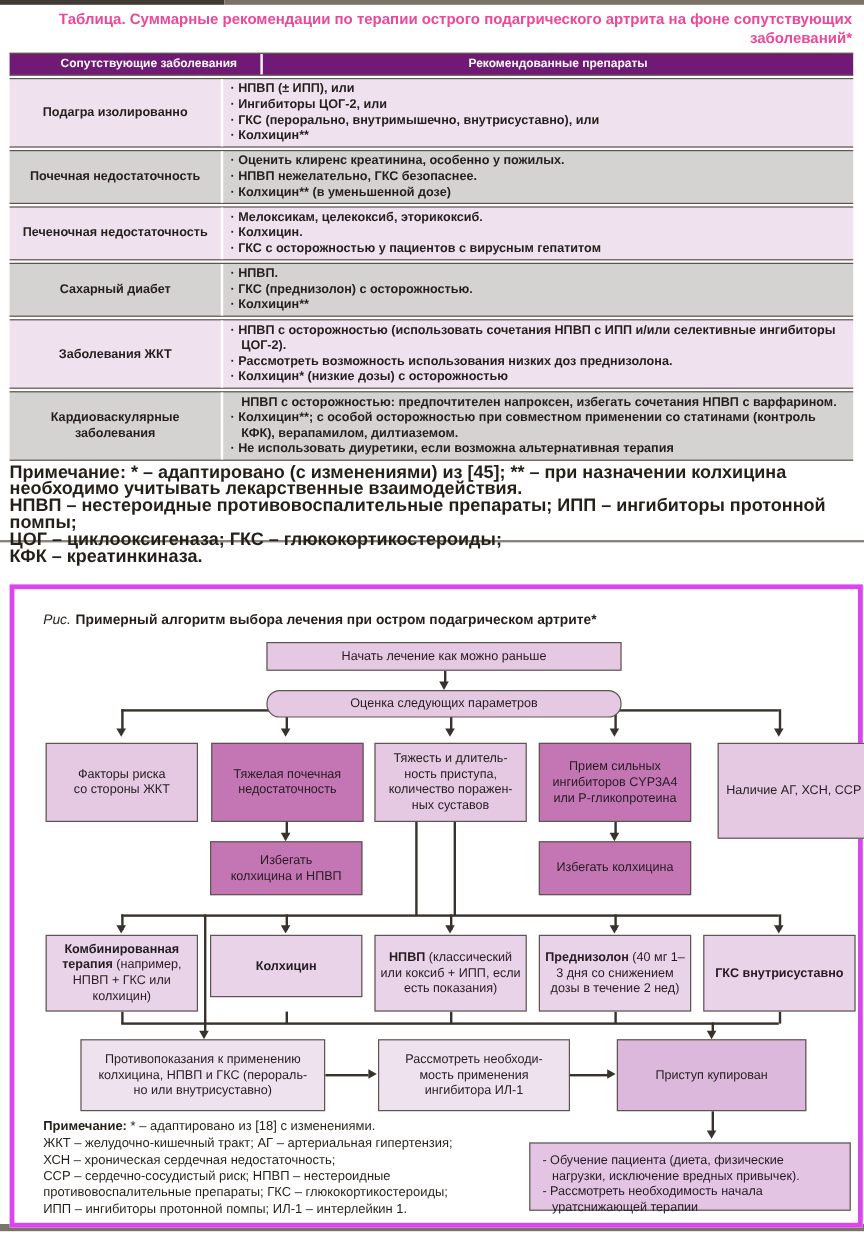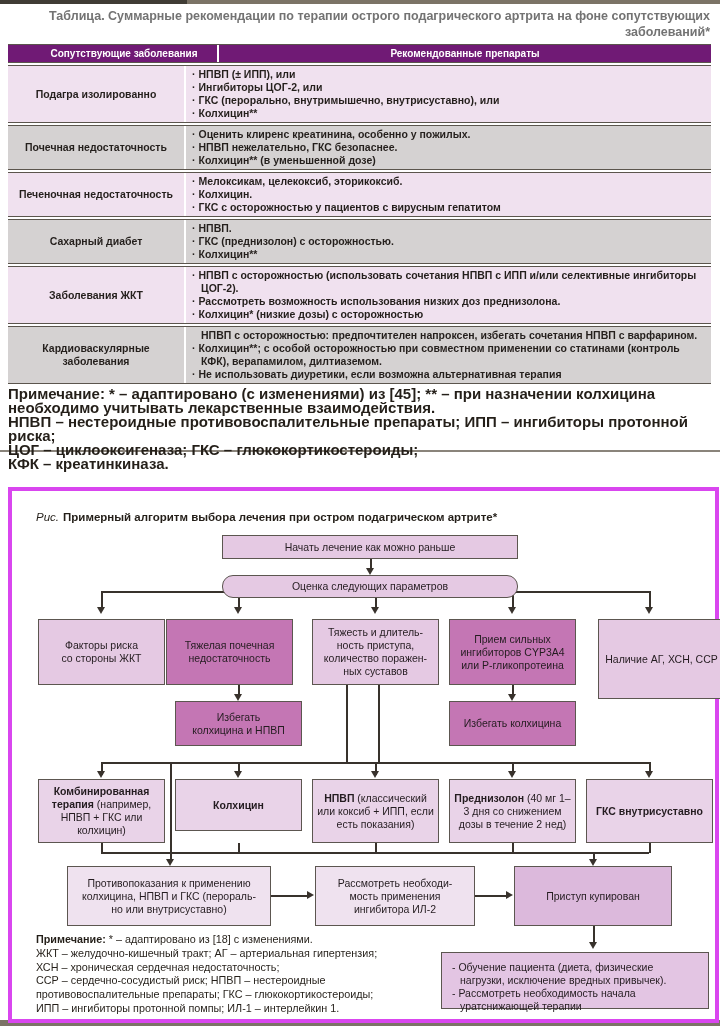--- a/index.html
+++ b/index.html
@@ -10,21 +10,21 @@
   }
   
   .topbar-left{position:absolute;left:0;top:0;width:187px;height:4px;background:#403c35;}
   .topbar-right{position:absolute;left:187px;top:0;right:0;height:4px;background:#7b7366;}
   .bottombar{position:absolute;left:0;top:1020px;width:720px;height:6px;background:#7b7366;}
   .divider{position:absolute;left:0;top:450px;width:720px;height:2px;background:#8a847b;}
 
   
   .tbl-title{
     position:absolute;top:9px;left:8px;width:702px;text-align:right;
-    font-size:12.5px;font-weight:bold;line-height:15.5px;color:#737373;
+    font-size:12.5px;font-weight:bold;line-height:15.5px;color:#ec4899;
   }
   .tbl{position:absolute;top:44px;left:8px;width:703px;font-weight:bold;}
   .t-head{
     display:flex;background:#701a75;color:#ffffff;
     border-top:1px solid #5b554d;border-bottom:1px solid #5b554d;
     margin-bottom:2px;font-size:10px;padding-left:23px;
   }
   .t-head .c1{width:178px;border-right:2px solid #ffffff;display:flex;align-items:center;justify-content:center;padding:3px 4px;}
   .t-head .c2{flex:1;display:flex;align-items:center;justify-content:center;padding:3px 4px;}
   .t-row{
@@ -147,21 +147,21 @@
     <div class="c1">Кардиоваскулярные заболевания</div>
     <div class="c2">
       <div class="bul-line nobullet"><span>НПВП с осторожностью: предпочтителен напроксен, избегать сочетания НПВП с варфарином.</span></div>
       <div class="bul-line"><span class="bullet">·</span><span>Колхицин**; с особой осторожностью при совместном применении со статинами (контроль КФК), верапамилом, дилтиаземом.</span></div>
       <div class="bul-line"><span class="bullet">·</span><span>Не использовать диуретики, если возможна альтернативная терапия</span></div>
     </div>
   </div>
 
   <div class="t-notes">
     <div><span class="lbl">Примечание:</span><span> * – адаптировано (с изменениями) из [45]; ** – при назначении колхицина необходимо учитывать лекарственные взаимодействия.</span></div>
-    <div>НПВП – нестероидные противовоспалительные препараты; ИПП – ингибиторы протонной риска;</div>
+    <div>НПВП – нестероидные противовоспалительные препараты; ИПП – ингибиторы протонной помпы;</div>
     <div>ЦОГ – циклооксигеназа; ГКС – глюкокортикостероиды;</div>
     <div>КФК – креатинкиназа.</div>
   </div>
 </div>
 
 <div class="panel">
 
   <div class="fig-caption">
     <span class="cap-lbl">Рис.</span><span class="cap-txt">Примерный алгоритм выбора лечения при остром подагрическом артрите*</span>
   </div>
@@ -178,21 +178,21 @@
   <div class="vl" style="left:500px;top:100px;height:17px;"></div>
   <div class="vl" style="left:637px;top:100px;height:17px;"></div>
   <div class="ah-d" style="left:85px;top:116px;"></div>
   <div class="ah-d" style="left:222px;top:116px;"></div>
   <div class="ah-d" style="left:359px;top:116px;"></div>
   <div class="ah-d" style="left:496px;top:116px;"></div>
   <div class="ah-d" style="left:633px;top:116px;"></div>
 
   <div class="fig-box bg-light" style="left:26px;top:128px;width:127px;height:66px;">Факторы риска
 со стороны ЖКТ</div>
-  <div class="fig-box bg-dark" style="left:154px;top:128px;width:127px;height:66px;">Тяжелая почечная
+  <div class="fig-box bg-dark" style="left:164px;top:128px;width:127px;height:66px;">Тяжелая почечная
 недостаточность</div>
   <div class="fig-box bg-light" style="left:300px;top:128px;width:127px;height:66px;">Тяжесть и длитель-
 ность приступа,
 количество поражен-
 ных суставов</div>
   <div class="fig-box bg-dark" style="left:437px;top:128px;width:127px;height:66px;">Прием сильных
 ингибиторов CYP3A4
 или Р-гликопротеина</div>
   <div class="fig-box bg-light" style="left:586px;top:128px;width:127px;height:80px;">Наличие АГ, ХСН, ССР</div>
 
@@ -247,21 +247,21 @@
   <div class="vl" style="left:581px;top:361px;height:8px;"></div>
   <div class="ah-d" style="left:577px;top:368px;"></div>
 
   <div class="fig-box bg-pale" style="left:55px;top:375px;width:204px;height:60px;">Противопоказания к применению
 колхицина, НПВП и ГКС (перораль-
 но или внутрисуставно)</div>
   <div class="hl" style="left:259px;top:404px;width:36px;"></div>
   <div class="ah-r" style="left:295px;top:400px;"></div>
   <div class="fig-box bg-pale" style="left:303px;top:375px;width:160px;height:60px;">Рассмотреть необходи-
 мость применения
-ингибитора ИЛ-2</div>
+ингибитора ИЛ-1</div>
   <div class="hl" style="left:463px;top:404px;width:32px;"></div>
   <div class="ah-r" style="left:494px;top:400px;"></div>
   <div class="fig-box bg-med" style="left:502px;top:375px;width:158px;height:60px;">Приступ купирован</div>
 
   <div class="vl" style="left:581px;top:435px;height:18px;"></div>
   <div class="ah-d" style="left:577px;top:451px;"></div>
   <div class="fig-box bg-final final-box" style="left:429px;top:461px;width:268px;height:57px;">
     <div class="dash-line"><span>-</span> <span>Обучение пациента (диета, физические нагрузки, исключение вредных привычек).</span></div>
     <div class="dash-line"><span>-</span> <span>Рассмотреть необходимость начала уратснижающей терапии</span></div>
   </div>

